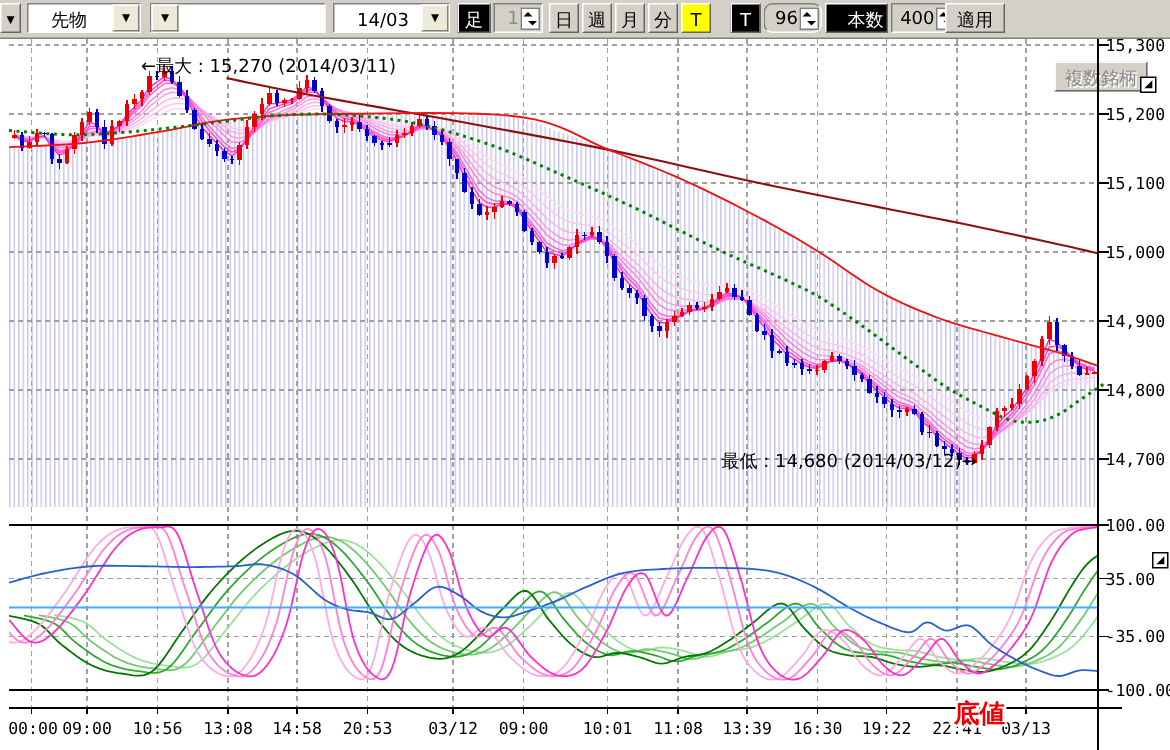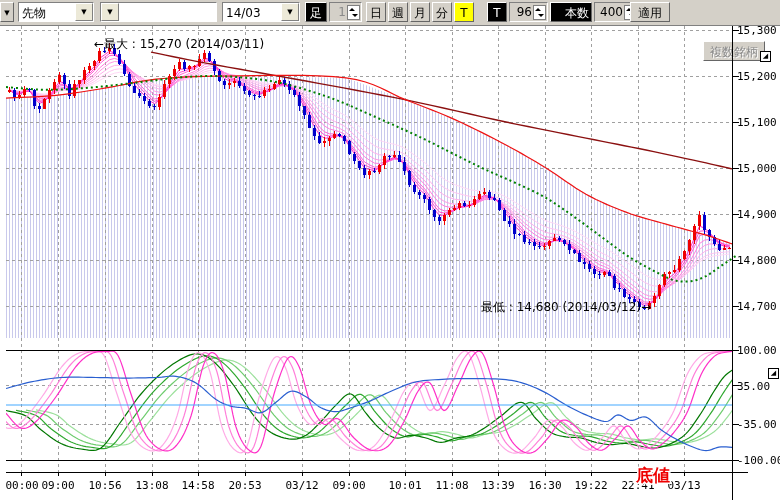--- a/index.html
+++ b/index.html
@@ -3,21 +3,21 @@
 <meta charset="utf-8">
 <style>
   html,body{margin:0;padding:0;background:#fff;}
   #app{position:relative;width:780px;height:500px;background:#fff;overflow:hidden;
        font-family:"DejaVu Sans",sans-serif;}
   
   #toolbar{position:absolute;left:0;top:0;width:780px;height:25px;background:#d4d0c8;
            border-bottom:1px solid #808080;}
   .tb{position:absolute;top:2px;height:20px;box-sizing:border-box;font-size:12px;line-height:18px;}
   .combo{background:#fff;border:1px solid;border-color:#808080 #fff #fff #808080;display:flex;}
-  .combo .val{flex:1;padding:1px 3px;white-space:nowrap;overflow:hidden;font-size:12px;}
+  .combo .val{flex:1;padding:1px 3px;white-space:nowrap;overflow:hidden;font-size:12px;margin-left:12px;}
   .combo .drop{width:16px;background:#ece9d8;border:1px solid;border-color:#fff #808080 #808080 #fff;
                display:flex;align-items:center;justify-content:center;font-size:7px;color:#000;}
   .btn{background:#d4d0c8;border:1px solid;border-color:#fff #666 #666 #fff;text-align:center;
        font-size:12px;padding-top:1px;cursor:default;}
   .btn.black{background:#000;color:#fff;}
   .btn.yellow{background:#ffff00;color:#000;}
   .btn.disabled{color:#8a8a8a;text-shadow:1px 1px 0 #fff;margin-top:39px;}
   .spin{background:#d4d0c8;border:1px solid;border-color:#808080 #fff #fff #808080;
         display:flex;align-items:center;justify-content:flex-end;padding:0 1px;}
   .spin .num{font-size:12px;padding-right:1px;}
@@ -54,21 +54,21 @@
     <div class="tb spin" style="left:329px;width:33px;">
       <span class="num gray">1</span>
       <span class="spinicon"></span>
     </div>
     <div class="tb btn" style="left:366px;width:20px;">日</div>
     <div class="tb btn" style="left:388px;width:20px;">週</div>
     <div class="tb btn" style="left:410px;width:20px;">月</div>
     <div class="tb btn" style="left:432px;width:20px;">分</div>
     <div class="tb btn yellow" style="left:454px;width:20px;">T</div>
     <div class="tb btn black" style="left:487px;width:20px;">T</div>
-    <div class="tb spin" style="left:509px;width:39px;">
+    <div class="tb spin" style="left:509px;width:39px;border-radius:6px;">
       <span class="num">96</span>
       <span class="spinicon"></span>
     </div>
     <div class="tb btn black" style="left:550px;width:42px;padding-left:12px;">本数</div>
     <div class="tb spin" style="left:594px;width:45px;">
       <span class="num">400</span>
       <span class="spinicon"></span>
     </div>
     <div class="tb btn" style="left:630px;width:40px;">適用</div>
     <div class="tb btn disabled" style="left:703px;width:62px;">複数銘柄</div>

